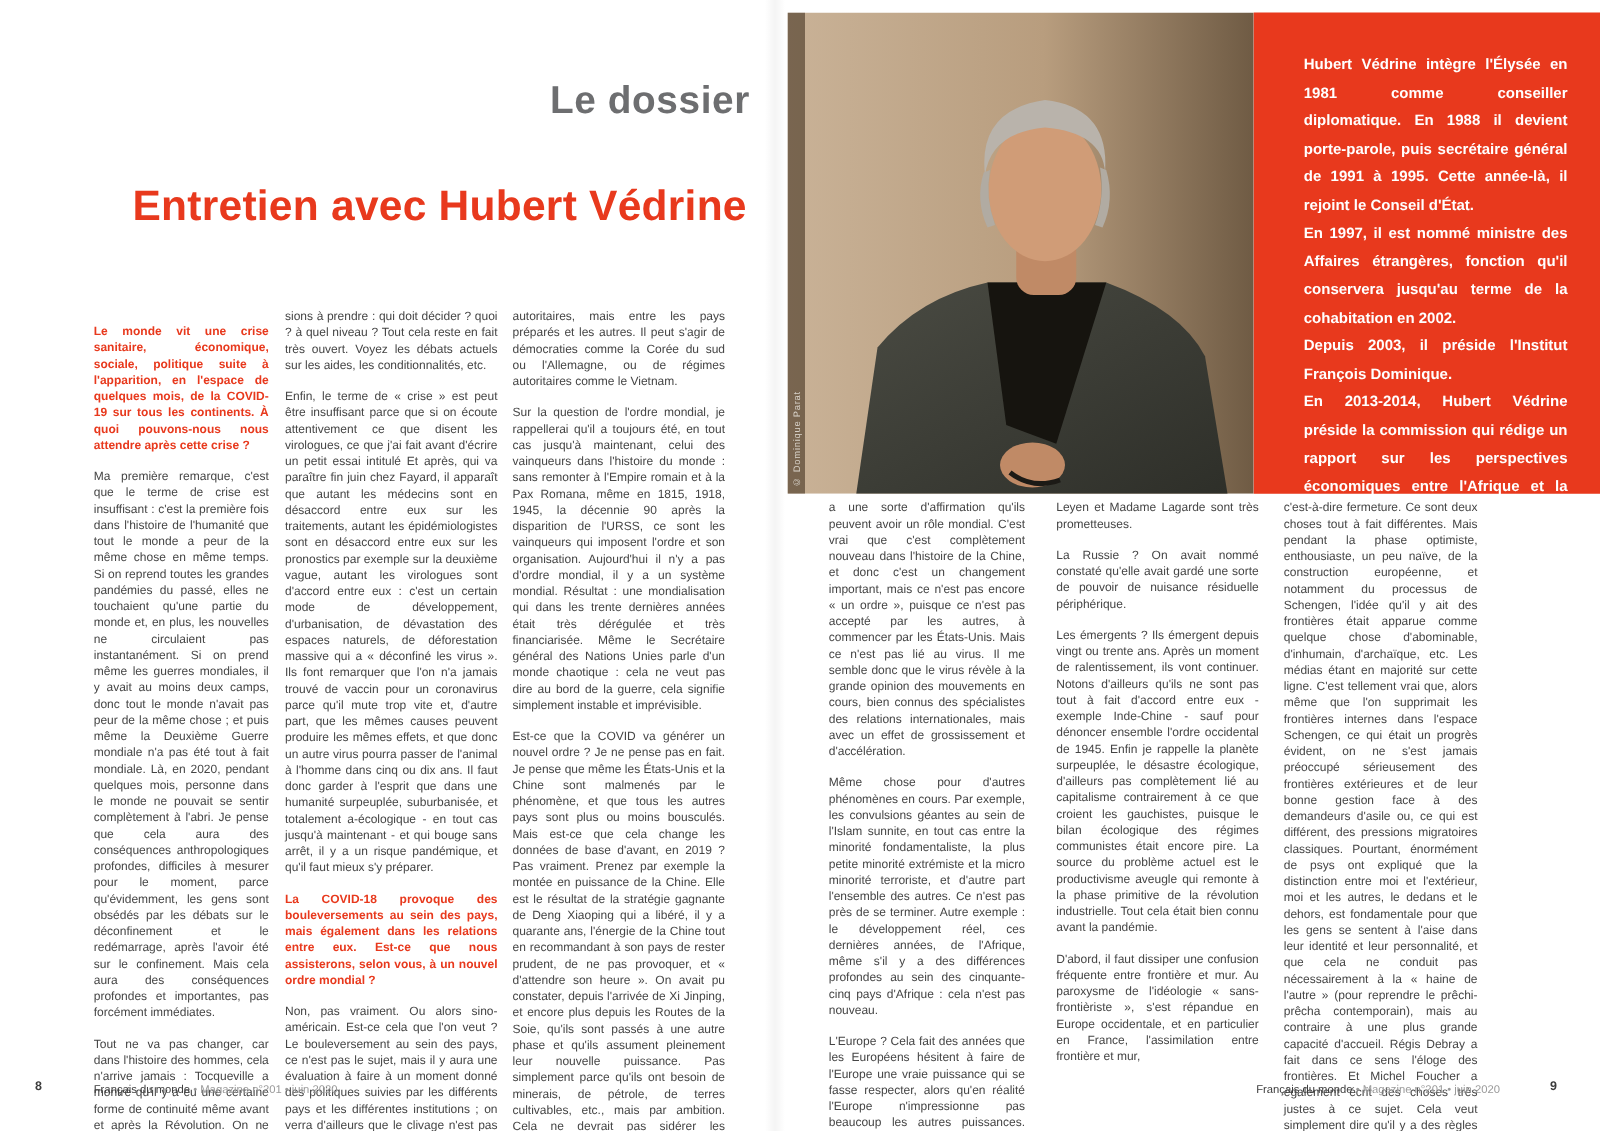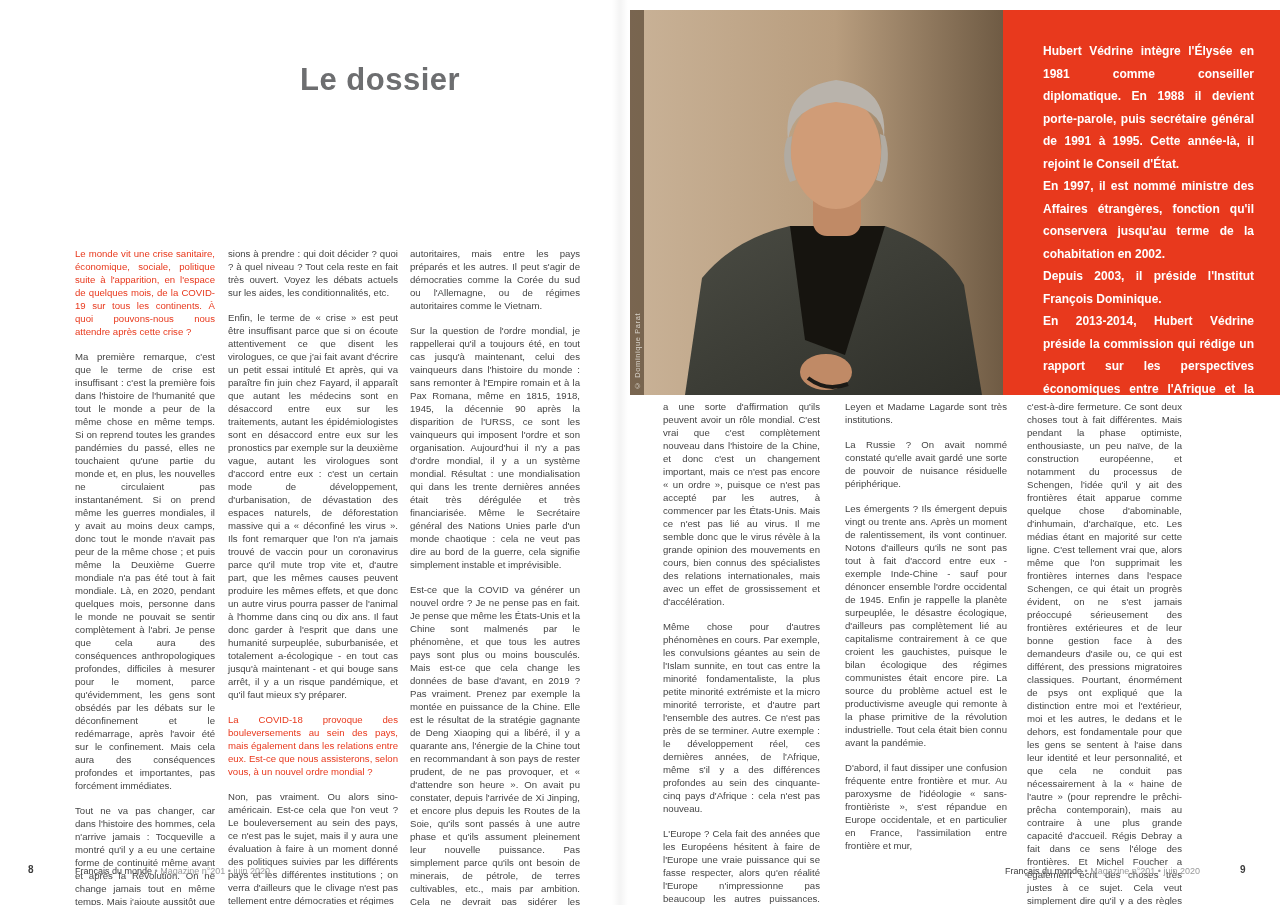--- a/index.html
+++ b/index.html
@@ -1,26 +1,26 @@
 <!DOCTYPE html>
 <html><head>
 <meta charset="utf-8">
 <style>
   html,body{margin:0;padding:0;background:#ffffff;}
   .spread{position:relative;width:1280px;height:905px;background:#ffffff;overflow:hidden;
           font-family:"Liberation Sans",sans-serif;}
   
-  .kicker{position:absolute;left:300px;top:62px;width:300px;
+  .kicker{position:absolute;left:300px;top:62px;width:300px;text-align:right;
           font-size:31px;font-weight:bold;color:#6d6e70;letter-spacing:.5px;}
   .headline{position:absolute;left:106px;top:146px;width:500px;margin:0;
             font-size:34px;font-weight:bold;color:#e8391d;letter-spacing:.2px;white-space:nowrap;}
   
   .col{position:absolute;}
   .col p{margin:0 0 12px;font-size:9.6px;line-height:13px;text-align:justify;color:#454545;}
-  .col p.question{color:#e8391d;font-weight:normal;}
+  .col p.question{color:#e8391d;font-weight:bold;margin-top:12px;}
   
   .photo{position:absolute;left:630px;top:10px;width:373px;height:385px;}
   .photo svg{display:block;}
   .photo-credit{position:absolute;left:633px;top:282px;height:108px;
                 writing-mode:vertical-rl;transform:rotate(180deg);
                 font-size:7.5px;color:#d8d2c9;letter-spacing:.6px;}
   
   .bio-box{position:absolute;left:1003px;top:10px;width:277px;height:385px;
            background:#e8391d;box-sizing:border-box;padding:30px 26px 0 40px;}
   .bio-box p{margin:0;font-size:12px;font-weight:bold;line-height:22.5px;
@@ -34,20 +34,21 @@
   .page-num{position:absolute;top:864px;font-size:10px;font-weight:bold;color:#3c3c3c;}
 </style>
 </head>
 <body>
 
 <div class="spread">
 
   <div class="spine"></div>
 
   <div class="kicker">Le dossier</div>
+  <h1 class="headline">Entretien avec Hubert Védrine</h1>
 
   <section class="col" style="left:75px;top:247px;width:140px;">
       <p class="question">Le monde vit une crise sanitaire, économique, sociale, politique suite à l'apparition, en l'espace de quelques mois, de la COVID-19 sur tous les continents. À quoi pouvons-nous nous attendre après cette crise ?</p>
       <p class="body">Ma première remarque, c'est que le terme de crise est insuffisant : c'est la première fois dans l'histoire de l'humanité que tout le monde a peur de la même chose en même temps. Si on reprend toutes les grandes pandémies du passé, elles ne touchaient qu'une partie du monde et, en plus, les nouvelles ne circulaient pas instantanément. Si on prend même les guerres mondiales, il y avait au moins deux camps, donc tout le monde n'avait pas peur de la même chose ; et puis même la Deuxième Guerre mondiale n'a pas été tout à fait mondiale. Là, en 2020, pendant quelques mois, personne dans le monde ne pouvait se sentir complètement à l'abri. Je pense que cela aura des conséquences anthropologiques profondes, difficiles à mesurer pour le moment, parce qu'évidemment, les gens sont obsédés par les débats sur le déconfinement et le redémarrage, après l'avoir été sur le confinement. Mais cela aura des conséquences profondes et importantes, pas forcément immédiates.</p>
       <p class="body">Tout ne va pas changer, car dans l'histoire des hommes, cela n'arrive jamais : Tocqueville a montré qu'il y a eu une certaine forme de continuité même avant et après la Révolution. On ne change jamais tout en même temps. Mais j'ajoute aussitôt que rien ne sera plus comme avant. Mais cela peut être en pire ou cela peut être en mieux : c'est pour cette raison qu'il faut distinguer dans l'analyse d'une part les pronostics - les choses vont changer parce que les gens vont se comporter autrement - et d'autre part, ce qu'il faudrait changer. Cela nous renvoie aux déci-</p>
     </section>
   <section class="col" style="left:228px;top:247px;width:170px;">
       <p class="body">sions à prendre : qui doit décider ? quoi ? à quel niveau ? Tout cela reste en fait très ouvert. Voyez les débats actuels sur les aides, les conditionnalités, etc.</p>
       <p class="body">Enfin, le terme de « crise » est peut être insuffisant parce que si on écoute attentivement ce que disent les virologues, ce que j'ai fait avant d'écrire un petit essai intitulé Et après, qui va paraître fin juin chez Fayard, il apparaît que autant les médecins sont en désaccord entre eux sur les traitements, autant les épidémiologistes sont en désaccord entre eux sur les pronostics par exemple sur la deuxième vague, autant les virologues sont d'accord entre eux : c'est un certain mode de développement, d'urbanisation, de dévastation des espaces naturels, de déforestation massive qui a « déconfiné les virus ». Ils font remarquer que l'on n'a jamais trouvé de vaccin pour un coronavirus parce qu'il mute trop vite et, d'autre part, que les mêmes causes peuvent produire les mêmes effets, et que donc un autre virus pourra passer de l'animal à l'homme dans cinq ou dix ans. Il faut donc garder à l'esprit que dans une humanité surpeuplée, suburbanisée, et totalement a-écologique - en tout cas jusqu'à maintenant - et qui bouge sans arrêt, il y a un risque pandémique, et qu'il faut mieux s'y préparer.</p>
       <p class="question">La COVID-18 provoque des bouleversements au sein des pays, mais également dans les relations entre eux. Est-ce que nous assisterons, selon vous, à un nouvel ordre mondial ?</p>
@@ -101,21 +102,21 @@
       <p class="bio">En 2013-2014, Hubert Védrine préside la commission qui rédige un rapport sur les perspectives économiques entre l'Afrique et la France.</p>
       <p class="bio">Il est l'auteur de nombreux ouvrages sur la place de la France dans le monde et sur les questions internationales.</p>
     </aside>
 
   <section class="col" style="left:663px;top:400px;width:157px;">
       <p class="body">a une sorte d'affirmation qu'ils peuvent avoir un rôle mondial. C'est vrai que c'est complètement nouveau dans l'histoire de la Chine, et donc c'est un changement important, mais ce n'est pas encore « un ordre », puisque ce n'est pas accepté par les autres, à commencer par les États-Unis. Mais ce n'est pas lié au virus. Il me semble donc que le virus révèle à la grande opinion des mouvements en cours, bien connus des spécialistes des relations internationales, mais avec un effet de grossissement et d'accélération.</p>
       <p class="body">Même chose pour d'autres phénomènes en cours. Par exemple, les convulsions géantes au sein de l'Islam sunnite, en tout cas entre la minorité fondamentaliste, la plus petite minorité extrémiste et la micro minorité terroriste, et d'autre part l'ensemble des autres. Ce n'est pas près de se terminer. Autre exemple : le développement réel, ces dernières années, de l'Afrique, même s'il y a des différences profondes au sein des cinquante-cinq pays d'Afrique : cela n'est pas nouveau.</p>
       <p class="body">L'Europe ? Cela fait des années que les Européens hésitent à faire de l'Europe une vraie puissance qui se fasse respecter, alors qu'en réalité l'Europe n'impressionne pas beaucoup les autres puissances. Tout cela est connu, cette question reste ouverte. Même s'il est vrai que les décisions et les annonces de Madame Von der</p>
     </section>
   <section class="col" style="left:845px;top:400px;width:162px;">
-      <p class="body">Leyen et Madame Lagarde sont très institutions.</p>
+      <p class="body">Leyen et Madame Lagarde sont très prometteuses.</p>
       <p class="body">La Russie ? On avait nommé constaté qu'elle avait gardé une sorte de pouvoir de nuisance résiduelle périphérique.</p>
       <p class="body">Les émergents ? Ils émergent depuis vingt ou trente ans. Après un moment de ralentissement, ils vont continuer. Notons d'ailleurs qu'ils ne sont pas tout à fait d'accord entre eux - exemple Inde-Chine - sauf pour dénoncer ensemble l'ordre occidental de 1945. Enfin je rappelle la planète surpeuplée, le désastre écologique, d'ailleurs pas complètement lié au capitalisme contrairement à ce que croient les gauchistes, puisque le bilan écologique des régimes communistes était encore pire. La source du problème actuel est le productivisme aveugle qui remonte à la phase primitive de la révolution industrielle. Tout cela était bien connu avant la pandémie.</p>
       <p class="body">D'abord, il faut dissiper une confusion fréquente entre frontière et mur. Au paroxysme de l'idéologie « sans-frontièriste », s'est répandue en Europe occidentale, et en particulier en France, l'assimilation entre frontière et mur,</p>
     </section>
   <section class="col" style="left:1027px;top:400px;width:155px;">
       <p class="body">c'est-à-dire fermeture. Ce sont deux choses tout à fait différentes. Mais pendant la phase optimiste, enthousiaste, un peu naïve, de la construction européenne, et notamment du processus de Schengen, l'idée qu'il y ait des frontières était apparue comme quelque chose d'abominable, d'inhumain, d'archaïque, etc. Les médias étant en majorité sur cette ligne. C'est tellement vrai que, alors même que l'on supprimait les frontières internes dans l'espace Schengen, ce qui était un progrès évident, on ne s'est jamais préoccupé sérieusement des frontières extérieures et de leur bonne gestion face à des demandeurs d'asile ou, ce qui est différent, des pressions migratoires classiques. Pourtant, énormément de psys ont expliqué que la distinction entre moi et l'extérieur, moi et les autres, le dedans et le dehors, est fondamentale pour que les gens se sentent à l'aise dans leur identité et leur personnalité, et que cela ne conduit pas nécessairement à la « haine de l'autre » (pour reprendre le prêchi-prêcha contemporain), mais au contraire à une plus grande capacité d'accueil. Régis Debray a fait dans ce sens l'éloge des frontières. Et Michel Foucher a également écrit des choses très justes à ce sujet. Cela veut simplement dire qu'il y a des règles pour entrer et pour sortir.</p>
     </section>
 
   <div class="page-num" style="left:28px;">8</div>
   <div class="footer" style="left:75px;">

